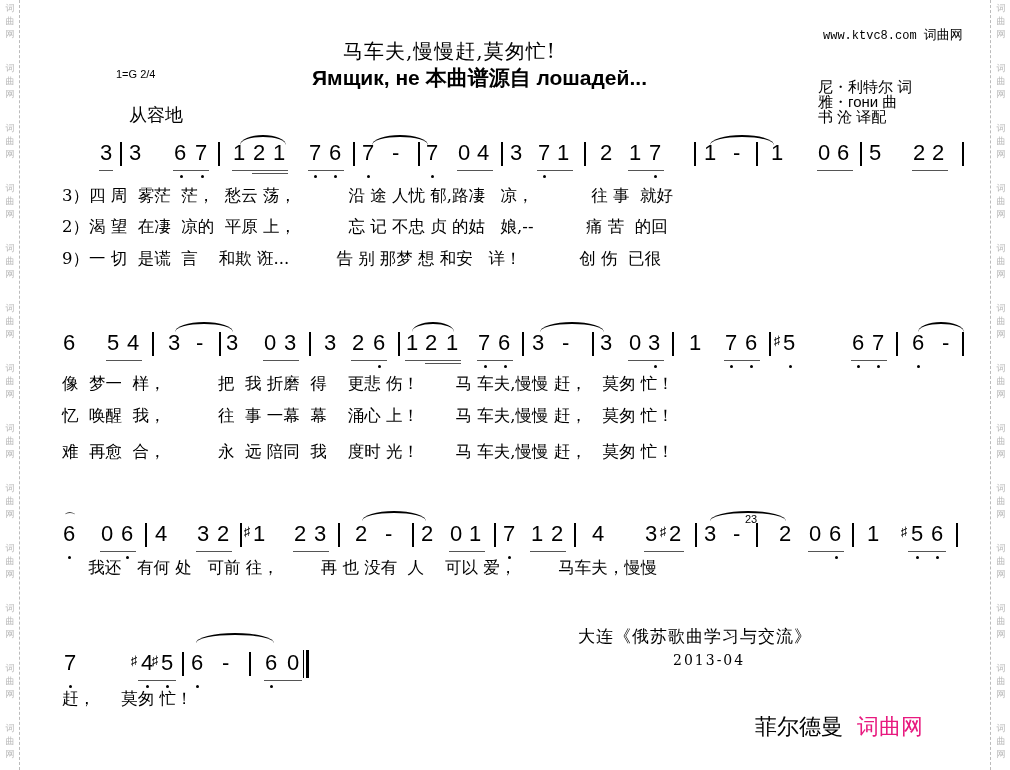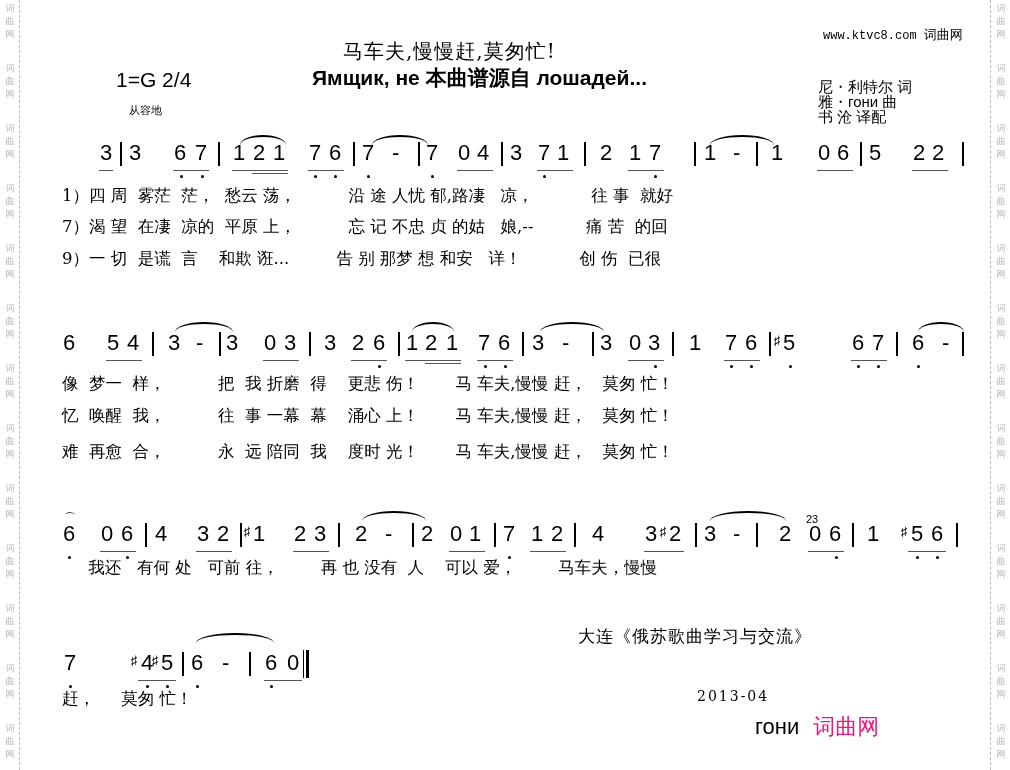--- a/index.html
+++ b/index.html
@@ -9,33 +9,33 @@
   .side.left { left:0; border-right:1px dashed #bbb; width:19px; }
   .side.right { left:990px; border-left:1px dashed #bbb; }
   .wm { position:absolute; width:20px; text-align:center; font-size:9px; line-height:13px;
         color:#b8b8b8; font-family:"DejaVu Sans", sans-serif; }
   .abs { position:absolute; white-space:nowrap; }
   .serif { font-family:"DejaVu Serif", "Liberation Serif", serif; }
   .title-cn { left:343px; top:38px; font-size:20px; letter-spacing:1px; }
   .title-ru { left:312px; top:64px; font-size:21px; font-weight:bold; }
   .site { left:823px; top:26px; font-size:12px; font-family:"Liberation Mono", monospace; }
   .site .cn { font-family:"DejaVu Sans", sans-serif; font-size:13px; }
-  .key { left:116px; top:68px; font-size:21px; }
-  .tempo { left:129px; top:103px; font-size:11px; }
+  .key { left:116px; top:68px; font-size:11px; }
+  .tempo { left:129px; top:103px; font-size:18px; }
   .credit { left:818px; font-size:15px; line-height:15px; }
   .sys { position:absolute; left:0; }
   .nrow { position:absolute; height:40px; }
   .note { position:absolute; font-size:22px; line-height:30px; top:0; text-align:center; }
   .u1 { position:absolute; height:0; border-top:1.5px solid #555; }
   .dotb { position:absolute; width:3px; height:3px; background:#000; border-radius:50%; }
   .bar { position:absolute; width:2px; background:#000; }
   .tie { position:absolute; border-top:2px solid #000; border-radius:50% 50% 0 0 / 100% 100% 0 0; height:8px; }
   .lyr { position:absolute; font-size:16.5px; white-space:pre; font-family:"DejaVu Serif", serif; }
   .footer1 { left:578px; top:625px; font-size:17px; letter-spacing:1px; }
-  .footer2 { left:673px; top:688px; font-size:14px; letter-spacing:2px;margin-left:24px; }
+  .footer2 { left:673px; top:652px; font-size:14px; letter-spacing:2px; }
   .source { left:755px; top:712px; font-size:22px; }
   .source .pink { color:#e8197f; margin-left:14px; }
   .grace { position:absolute; font-size:11px; }
 </style>
 </head>
 <body>
 
 <div class="side left" id="wmLeft">
     <div class="wm" style="top: 2px;">词<br>曲<br>网</div>
     <div class="wm" style="top: 62px;">词<br>曲<br>网</div>
@@ -137,22 +137,22 @@
     <span class="note" style="left:818px">0</span>
       <span class="note" style="left:837px">6</span>
     <div class="u1" style="left:817px;width:36px;top:32px"></div>
     <div class="bar" style="left:860px;top:4px;height:24px"></div>
     <span class="note" style="left:869px">5</span>
     <span class="note" style="left:913px">2</span>
       <span class="note" style="left:932px">2</span>
     <div class="u1" style="left:912px;width:36px;top:32px"></div>
     <div class="bar" style="left:962px;top:4px;height:24px"></div>
   </div>
-  <div class="lyr" style="left:62px;top:185px">1）四 周  雾茫  茫，  愁云 荡，          沿 途 人忧 郁,路凄   凉，           往 事  就好</div>
-  <div class="lyr" style="left:62px;top:216px">7）渴 望  在凄  凉的  平原 上，          忘 记 不忠 贞 的姑   娘,--          痛 苦  的回</div>
+  <div class="lyr" style="left:62px;top:185px">3）四 周  雾茫  茫，  愁云 荡，          沿 途 人忧 郁,路凄   凉，           往 事  就好</div>
+  <div class="lyr" style="left:62px;top:216px">2）渴 望  在凄  凉的  平原 上，          忘 记 不忠 贞 的姑   娘,--          痛 苦  的回</div>
   <div class="lyr" style="left:62px;top:248px">9）一 切  是谎  言    和欺 诳...         告 别 那梦 想 和安   详！           创 伤  已很</div>
 </div>
 
 <div class="sys">
   <div class="nrow" style="top:328px;left:0;width:1010px;">
     <span class="note" style="left:63px">6</span>
     <span class="note" style="left:107px">5</span>
       <span class="note" style="left:127px">4</span>
     <div class="u1" style="left:106px;width:36px;top:32px"></div>
     <div class="bar" style="left:152px;top:4px;height:24px"></div>
@@ -259,21 +259,21 @@
     <span class="note" style="left:592px">4</span>
     <span class="note" style="left:645px">3</span>
     <span class="note" style="left:660px;font-size:13px;top:-2px">♯</span>
     <span class="note" style="left:669px">2</span>
     <div class="u1" style="left:644px;width:40px;top:32px"></div>
     <div class="bar" style="left:695px;top:4px;height:24px"></div>
     <div class="tie" style="left:710px;top:-8px;width:76px"></div>
     <span class="note" style="left:704px">3</span>
       <span class="note" style="left:733px">-</span>
     <div class="bar" style="left:756px;top:4px;height:24px"></div>
-    <span class="grace" style="left:806px;top:-6px">23</span>
+    <span class="grace" style="left:745px;top:-6px">23</span>
     <span class="note" style="left:779px">2</span>
     <span class="note" style="left:809px">0</span>
       <span class="note" style="left:829px">6</span>
     <div class="u1" style="left:808px;width:36px;top:32px"></div>
     <div class="dotb" style="left:835px;top:37px"></div>
     <div class="bar" style="left:852px;top:4px;height:24px"></div>
     <span class="note" style="left:867px">1</span>
     <span class="note" style="left:901px;font-size:13px;top:-2px">♯</span>
     <span class="note" style="left:911px">5</span>
       <span class="note" style="left:931px">6</span>
@@ -308,14 +308,14 @@
     <div class="dotb" style="left:270px;top:37px"></div>
     <div class="bar" style="left:303px;top:2px;height:28px;width:1px"></div>
     <div class="bar" style="left:306px;top:2px;height:28px;width:3px"></div>
   </div>
   <div class="lyr" style="left:62px;top:688px">赶，     莫匆 忙！</div>
 </div>
 
 <div class="abs footer1 serif">大连《俄苏歌曲学习与交流》</div>
 <div class="abs footer2 serif">2013-04</div>
 <div class="abs source">
-  <span>гони</span><span class="pink">词曲网</span>
+  <span>菲尔德曼</span><span class="pink">词曲网</span>
 </div>
 
 </body></html>

